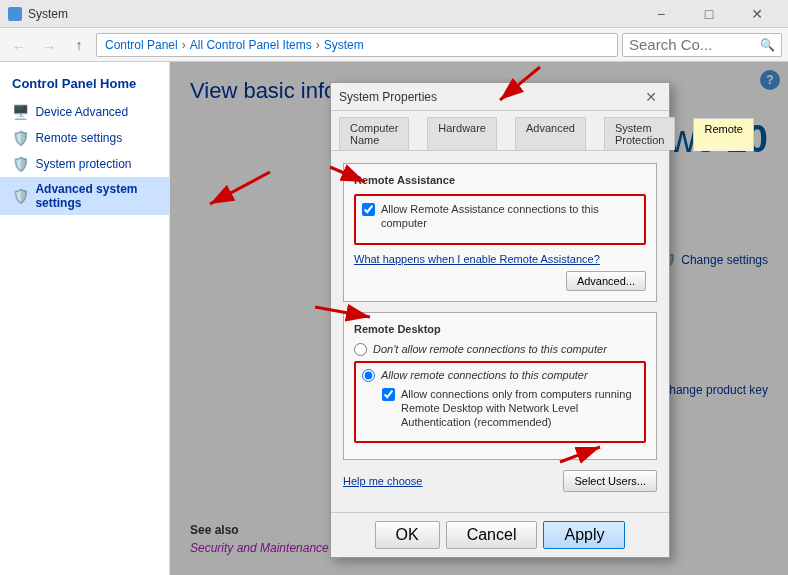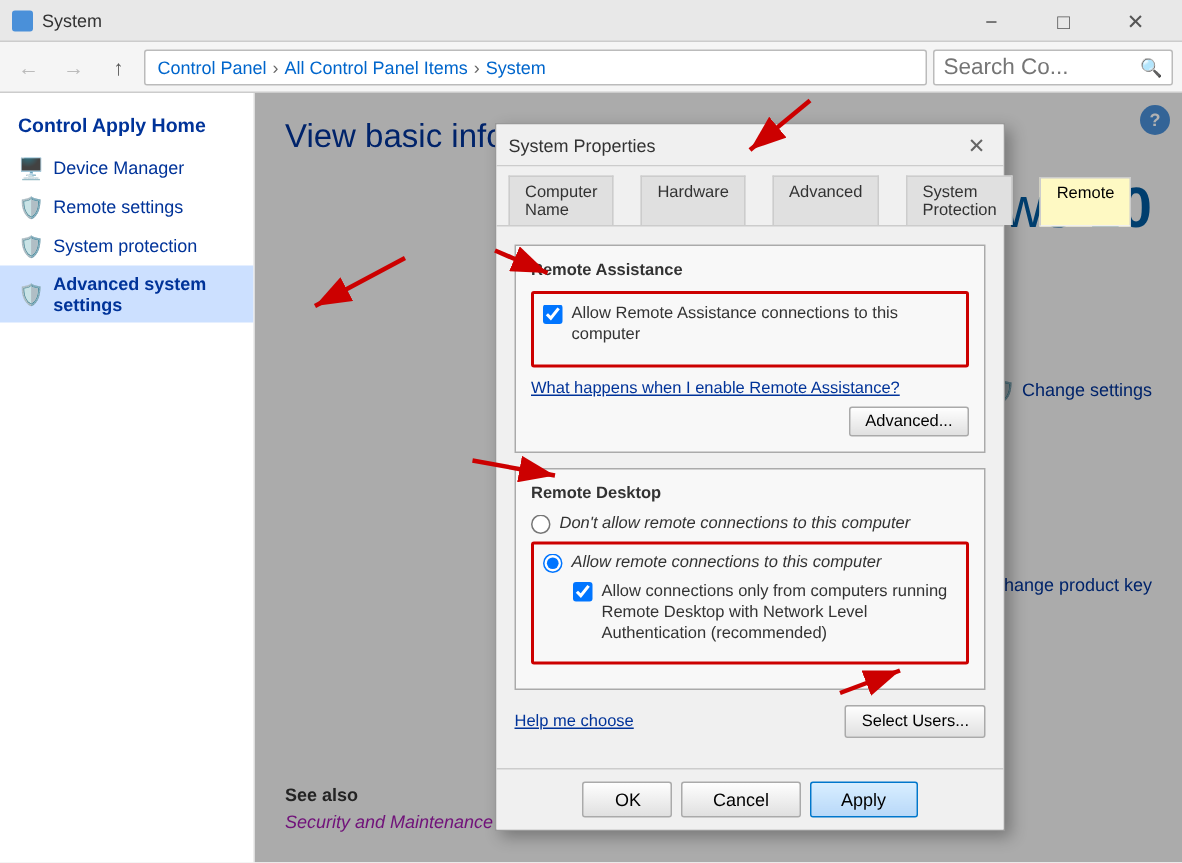--- a/index.html
+++ b/index.html
@@ -79,21 +79,21 @@
     .radio-row input[type="radio"] { cursor: pointer; }
     .radio-label { font-size: 11px; color: #333; font-style: italic; }
     .section-desc { font-size: 11px; color: #333; margin-bottom: 8px; }
 
     
     .highlighted-box { border: 2px solid #cc0000; border-radius: 2px; padding: 6px; background: #f8f8f8; margin-bottom: 6px; }
     .highlighted-checkbox-area { border: 2px solid #cc0000; border-radius: 2px; margin-bottom: 8px; padding: 6px; }
 
     
     .dialog-footer { display: flex; justify-content: center; gap: 6px; padding: 8px 12px; border-top: 1px solid #ccc; background: #f0f0f0; }
-    .footer-btn { padding: 4px 20px; font-size: 12px; border: 1px solid #aaa; background: linear-gradient(#fefefe, #e0e0e0); cursor: pointer; border-radius: 2px; min-width: 60px; text-align: right; }
+    .footer-btn { padding: 4px 20px; font-size: 16px; border: 1px solid #aaa; background: linear-gradient(#fefefe, #e0e0e0); cursor: pointer; border-radius: 2px; min-width: 60px; text-align: right; }
     .footer-btn.apply { background: linear-gradient(#d8eeff, #b8d8f8); border-color: #0077cc; }
     .select-users-btn { padding: 4px 10px; font-size: 11px; border: 1px solid #aaa; background: linear-gradient(#fefefe, #e0e0e0); cursor: pointer; border-radius: 2px; }
 
     svg.arrow-svg { position: absolute; pointer-events: none; overflow: visible; }
   </style>
 </head>
 <body>
 
 <div class="title-bar">
   <div class="title-bar-left">
@@ -120,25 +120,25 @@
   </div>
   <div class="search-box">
     <input type="text" placeholder="Search Co..." style="">
     <span>🔍</span>
   </div>
 </div>
 
 <div class="main-layout">
 
   <div class="sidebar">
-    <div class="sidebar-header">Control Apply Home</div>
+    <div class="sidebar-header">Control Panel Home</div>
 
     <div class="sidebar-item">
       <span style="font-size:14px;">🖥️</span>
-      <span>Device Manager</span>
+      <span>Device Advanced</span>
     </div>
     <div class="sidebar-item">
       <span style="font-size:14px; color:#4a90d9;">🛡️</span>
       <span>Remote settings</span>
     </div>
     <div class="sidebar-item">
       <span style="font-size:14px; color:#4a90d9;">🛡️</span>
       <span>System protection</span>
     </div>
     <div class="sidebar-item active">

